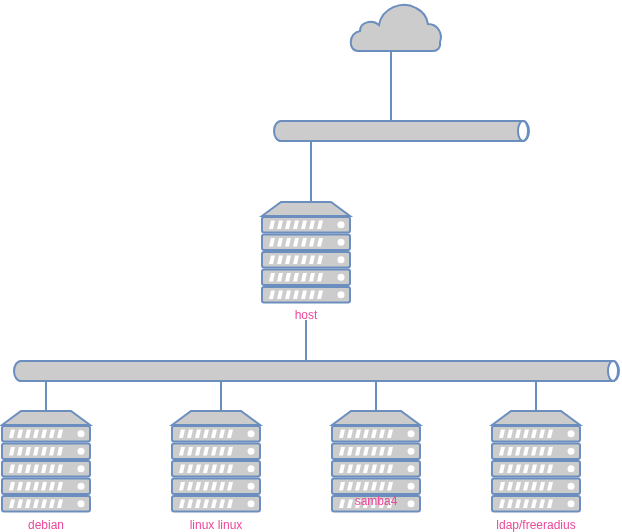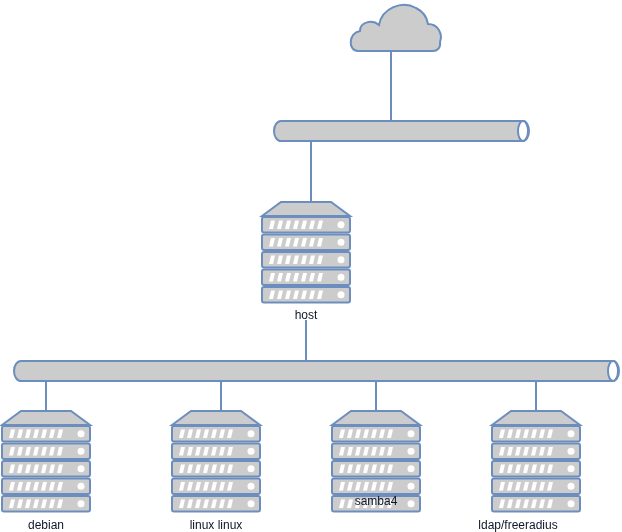--- a/index.html
+++ b/index.html
@@ -1,19 +1,19 @@
 <!DOCTYPE html>
 <html><head>
 <meta charset="utf-8">
 <style>
   html, body { margin: 0; padding: 0; background: #ffffff; }
   body { width: 622px; height: 532px; position: relative; overflow: hidden;
          font-family: "Liberation Sans", sans-serif; }
   svg { position: absolute; left: 0; top: 0; }
-  .lbl { position: absolute; font-size: 12px; color: #0f172a; text-align: center;
+  .lbl { position: absolute; font-size: 12px; color: #ec4899; text-align: center;
          width: 140px; line-height: 14px; background: transparent; }
 </style>
 </head>
 <body>
 
 <svg id="canvas" width="622" height="532" viewBox="0 0 622 532">
 
   <g id="links">
     <line x1="391" y1="51" x2="391" y2="121" stroke="#6c8ebf" stroke-width="2"></line>
     <line x1="311" y1="141" x2="311" y2="202" stroke="#6c8ebf" stroke-width="2"></line>
@@ -327,13 +327,13 @@
           <circle cx="571" cy="503.75" r="3.5" fill="#ffffff"></circle>
         </g>
       </g>
     </g>
 </svg>
 
 <div class="lbl" style="left:236px; top:308px;">host</div>
 <div class="lbl" style="left:-24px; top:518px;">debian</div>
 <div class="lbl" style="left:146px; top:518px;">linux linux</div>
 <div class="lbl" style="left:306px; top:494px;">samba4</div>
-<div class="lbl" style="left:448px; top:518px;">ldap/freeradius</div>
+<div class="lbl" style="left:466px; top:518px;">ldap/freeradius</div>
 
 </body></html>

